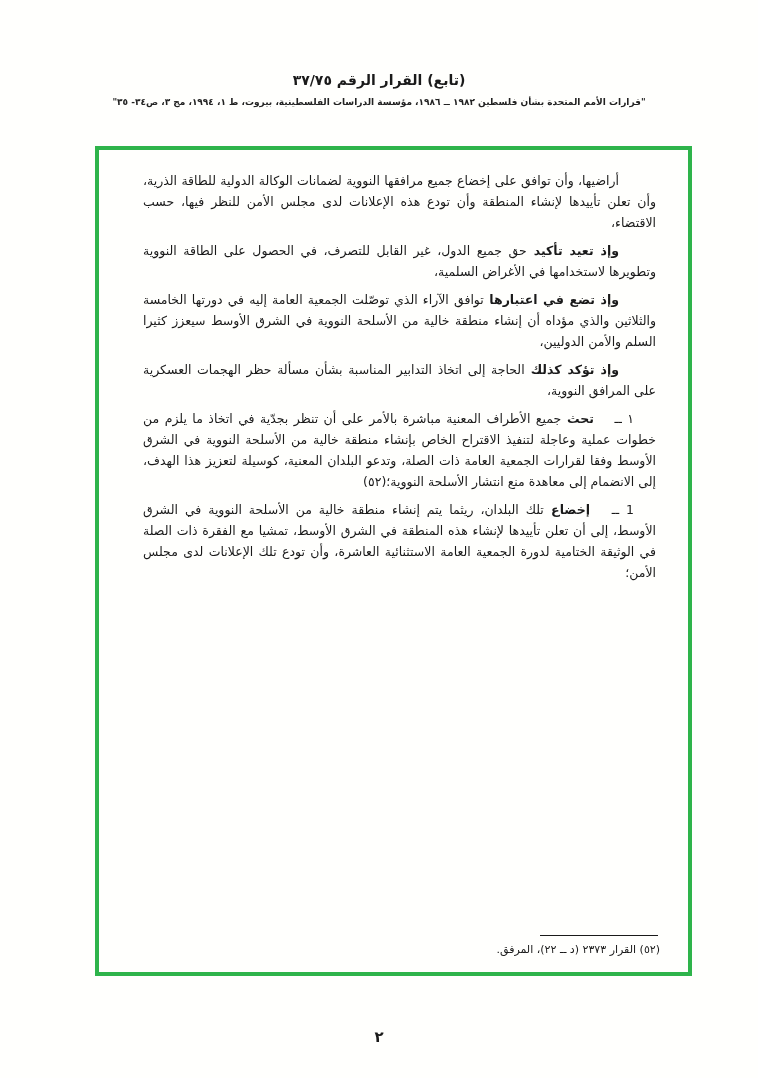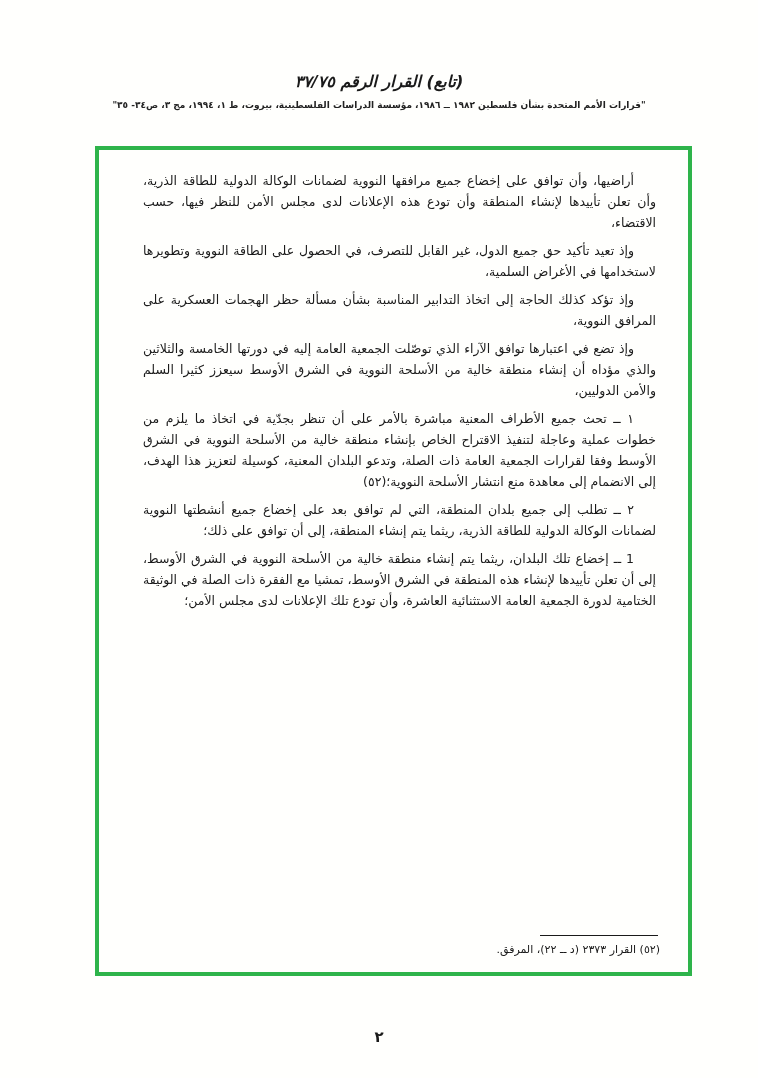--- a/index.html
+++ b/index.html
@@ -7,41 +7,41 @@
     position:relative;
     width:758px;height:1078px;
     margin:0 auto;
     background:#fffffd;
     font-family:"DejaVu Sans",sans-serif;
     direction:rtl;
     color:#1a1a1a;
     overflow:hidden;
   }
   .header{position:absolute;top:72px;left:0;right:0;text-align:center;}
-  .title{font-size:16px;font-weight:bold;letter-spacing:0;font-style:italic;}
+  .title{font-size:14px;font-weight:bold;letter-spacing:0;}
   .subtitle{font-size:9px;font-weight:bold;margin-top:9px;color:#222;}
   .doc-frame{
     position:absolute;
     top:146px;left:95px;
     width:597px;height:830px;
     border:4px solid #2eb44b;
     box-sizing:border-box;
     background:#fffffd;
   }
   .doc-body{
     position:absolute;
     top:20px;right:32px;left:44px;
     font-size:12.5px;
     line-height:1.68;
     text-align:justify;
     text-justify:inter-word;
   }
   .para{margin:0 0 7px 0;text-indent:22px;}
-  .para b{font-weight:normal;}
-  .para .num{font-weight:normal;}
+  .para b{font-weight:bold;}
+  .para .num{font-weight:normal;margin-left:15px;}
   .footnote{
     position:absolute;
     bottom:16px;right:28px;left:44px;
     text-align:right;
     font-size:11px;
   }
   .foot-rule{
     width:118px;height:1px;background:#1a1a1a;
     margin:0 2px 7px auto; 
     margin-right:2px;
@@ -64,28 +64,27 @@
     <div class="subtitle">"قرارات الأمم المتحدة بشأن فلسطين ١٩٨٢ ــ ١٩٨٦، مؤسسة الدراسات الفلسطينية، بيروت، ط ١، ١٩٩٤، مج ٣، ص٣٤- ٣٥"</div>
   </div>
 
   <div class="doc-frame" style="border-color: rgb(46, 180, 75);">
     <div class="doc-body">
 
       <p class="para"><span class="num"></span><b></b><span>أراضيها، وأن توافق على إخضاع جميع مرافقها النووية لضمانات الوكالة الدولية للطاقة الذرية، وأن تعلن تأييدها لإنشاء المنطقة وأن تودع هذه الإعلانات لدى مجلس الأمن للنظر فيها، حسب الاقتضاء،</span></p>
 
       <p class="para"><span class="num"></span><b>وإذ تعيد تأكيد </b><span>حق جميع الدول، غير القابل للتصرف، في الحصول على الطاقة النووية وتطويرها لاستخدامها في الأغراض السلمية،</span></p>
 
+      <p class="para"><span class="num"></span><b>وإذ تضع في اعتبارها </b><span>توافق الآراء الذي توصّلت الجمعية العامة إليه في دورتها الخامسة والثلاثين والذي مؤداه أن إنشاء منطقة خالية من الأسلحة النووية في الشرق الأوسط سيعزز كثيرا السلم والأمن الدوليين،</span></p>
+
       <p class="para"><span class="num"></span><b>وإذ تؤكد كذلك </b><span>الحاجة إلى اتخاذ التدابير المناسبة بشأن مسألة حظر الهجمات العسكرية على المرافق النووية،</span></p>
-
-      <p class="para"><span class="num"></span><b>وإذ تضع في اعتبارها </b><span>توافق الآراء الذي توصّلت الجمعية العامة إليه في دورتها الخامسة والثلاثين والذي مؤداه أن إنشاء منطقة خالية من الأسلحة النووية في الشرق الأوسط سيعزز كثيرا السلم والأمن الدوليين،</span></p>
 
 
       <p class="para"><span class="num">١ ــ </span><b>تحث </b><span>جميع الأطراف المعنية مباشرة بالأمر على أن تنظر بجدّية في اتخاذ ما يلزم من خطوات عملية وعاجلة لتنفيذ الاقتراح الخاص بإنشاء منطقة خالية من الأسلحة النووية في الشرق الأوسط وفقا لقرارات الجمعية العامة ذات الصلة، وتدعو البلدان المعنية، كوسيلة لتعزيز هذا الهدف، إلى الانضمام إلى معاهدة منع انتشار الأسلحة النووية؛(٥٢)</span></p>
 
-      <p class="para"><span class="num">٢ ــ </span><b>تطلب </b><span>إلى جميع بلدان المنطقة، التي لم توافق بعد على إخضاع جميع أنشطتها النووية لضمانات الوكالة الدولية للطاقة الذرية، ريثما يتم إنشاء المنطقة، إلى أن توافق على ذلك؛</span></p>
 
       <p class="para"><span class="num">1 ــ </span><b>إخضاع </b><span>تلك البلدان، ريثما يتم إنشاء منطقة خالية من الأسلحة النووية في الشرق الأوسط، إلى أن تعلن تأييدها لإنشاء هذه المنطقة في الشرق الأوسط، تمشيا مع الفقرة ذات الصلة في الوثيقة الختامية لدورة الجمعية العامة الاستثنائية العاشرة، وأن تودع تلك الإعلانات لدى مجلس الأمن؛</span></p>
 
     </div>
 
     <div class="footnote">
       <div class="foot-rule"></div>
       <span class="foot-text">(٥٢) القرار ٢٣٧٣ (د ــ ٢٢)، المرفق.</span>
     </div>
   </div>

